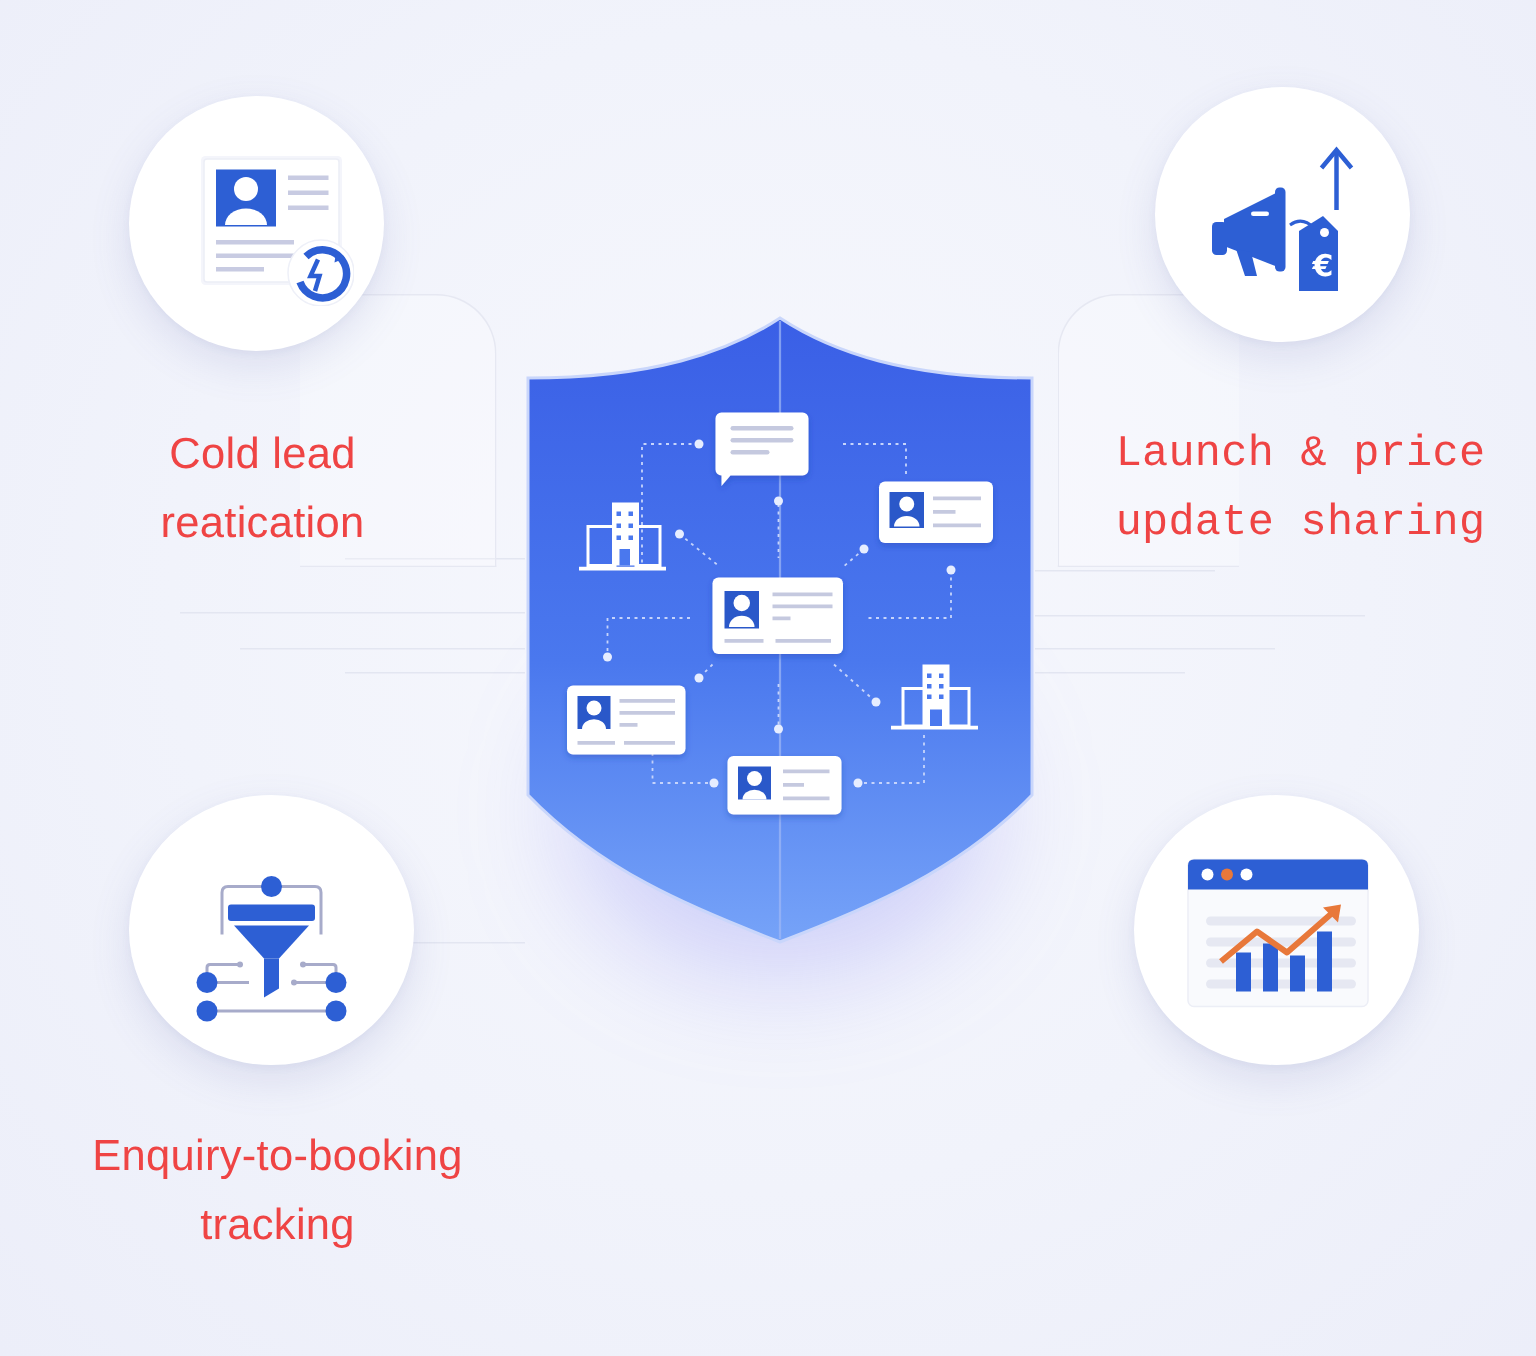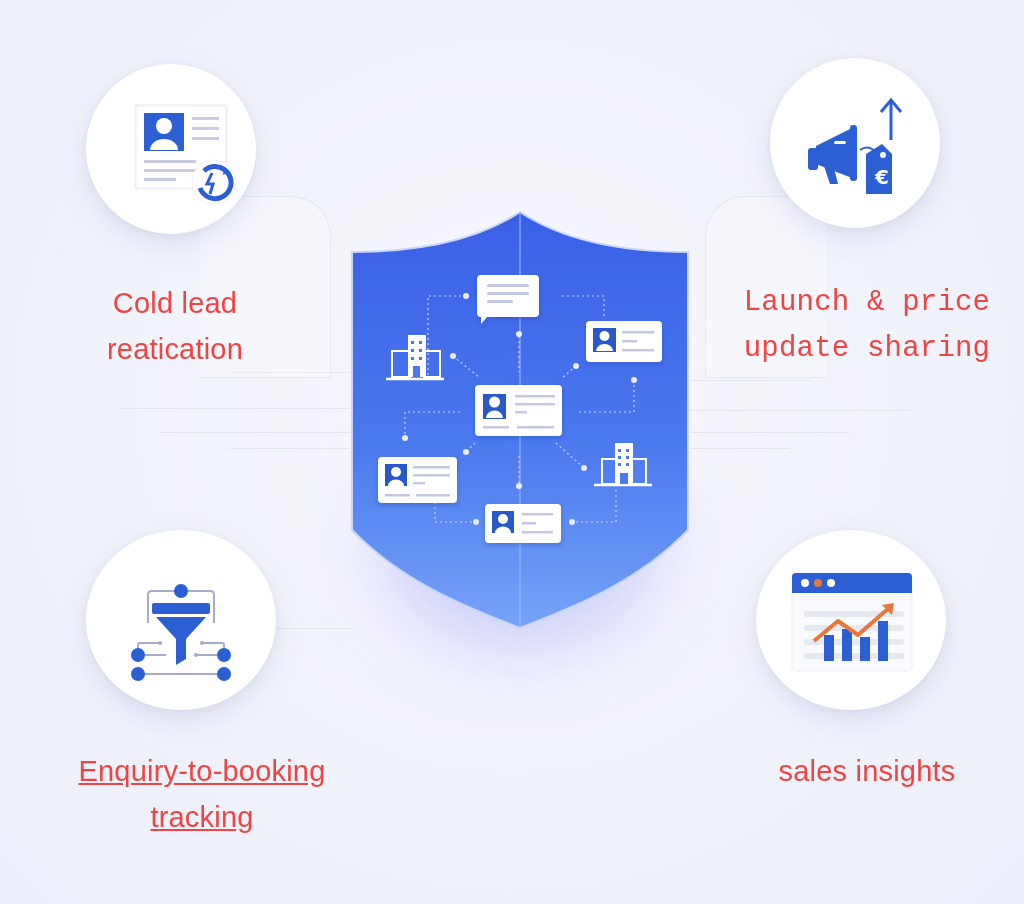--- a/index.html
+++ b/index.html
@@ -235,21 +235,21 @@
     <line x1="22" y1="100" x2="50" y2="100" stroke="#a7abca" stroke-width="2"></line>
     <line x1="80" y1="100" x2="108" y2="100" stroke="#a7abca" stroke-width="2"></line>
     <circle cx="80" cy="100" r="2" fill="#a7abca"></circle>
     <line x1="22" y1="119" x2="108" y2="119" stroke="#a7abca" stroke-width="2"></line>
     <circle cx="22" cy="100" r="7" fill="#2d5fd4"></circle>
     <circle cx="108" cy="100" r="7" fill="#2d5fd4"></circle>
     <circle cx="22" cy="119" r="7" fill="#2d5fd4"></circle>
     <circle cx="108" cy="119" r="7" fill="#2d5fd4"></circle>
   </svg>
 </div>
-<div class="label" style="left:37px;top:748px;width:330px;text-decoration:underline;">
+<div class="label" style="left:20px;top:748px;width:330px;">
   <span>Enquiry-to-booking</span>
   <span>tracking</span>
 </div>
 
 <div class="circle" style="left:756px;top:530px;width:190px;height:180px;">
   <svg width="130" height="110" viewBox="0 0 130 110">
     <rect x="6" y="8" width="120" height="98" rx="4" fill="#f9fafd" stroke="#eceef6"></rect>
     <path d="M6,12 Q6,8 10,8 L122,8 Q126,8 126,12 L126,28 L6,28 Z" fill="#2d5fd4"></path>
     <circle cx="19" cy="18" r="4" fill="#ffffff"></circle>
     <circle cx="32" cy="18" r="4" fill="#e8783a"></circle>
@@ -260,14 +260,13 @@
     <rect x="18" y="88" width="100" height="6" rx="3" fill="#e6e8f2"></rect>
     <rect x="38" y="70" width="10" height="26" fill="#2d5fd4"></rect>
     <rect x="56" y="64" width="10" height="32" fill="#2d5fd4"></rect>
     <rect x="74" y="72" width="10" height="24" fill="#2d5fd4"></rect>
     <rect x="92" y="56" width="10" height="40" fill="#2d5fd4"></rect>
     <path d="M28,76 L52,56 L72,70 L104,42" fill="none" stroke="#e8783a" stroke-width="4" stroke-linejoin="round"></path>
     <path d="M96,40 L108,38 L106,50 Z" fill="#e8783a"></path>
   </svg>
 </div>
 <div class="label" style="left:722px;top:748px;width:290px;">
-  <span>sales insights</span>
 </div>
 
 </body></html>

